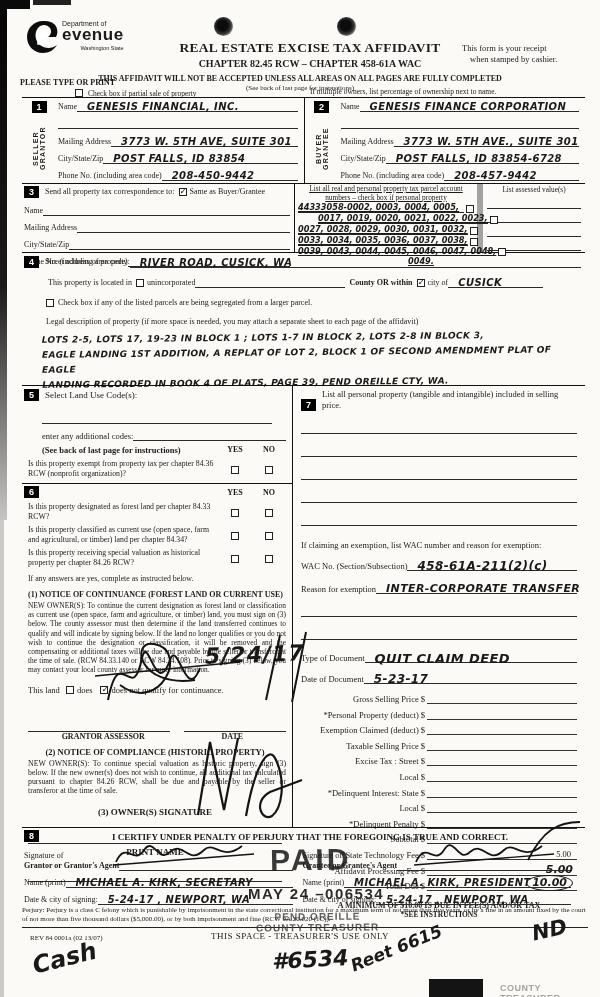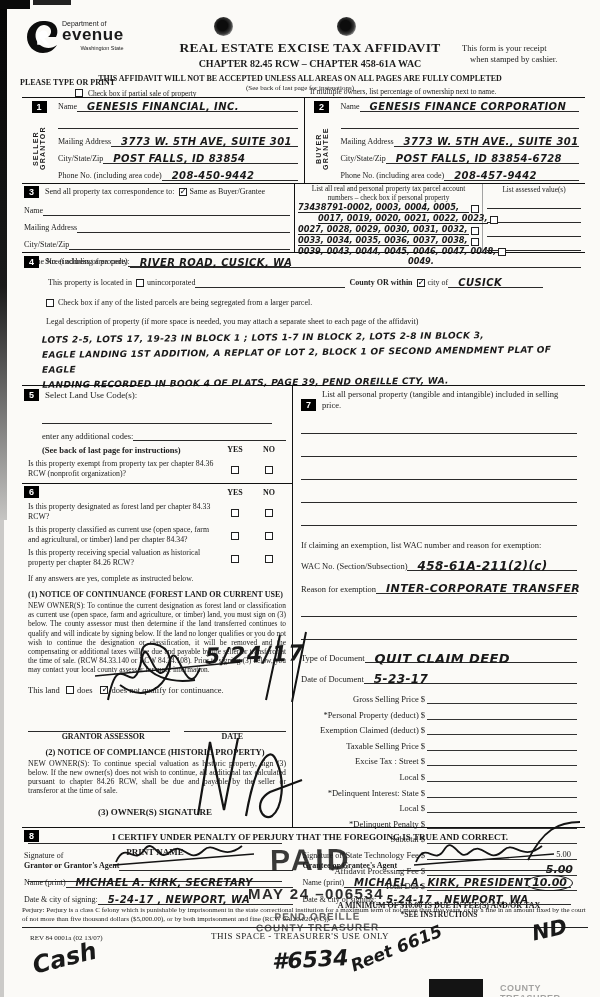--- a/index.html
+++ b/index.html
@@ -60,21 +60,21 @@
   .sec12 { top:97px; height:87px; border-top:1.5px solid #111; border-bottom:1px solid #111; display:flex; }
   .half { width:50%; display:flex; padding:3px 6px 2px 2px; }
   .half + .half { border-left:1px solid #111; }
   .side-strip { width:30px; display:flex; flex-direction:column; align-items:center; }
   .side-strip .vwrap { flex:1; display:flex; margin-top:3px; }
   .fields { flex:1; display:flex; flex-direction:column; justify-content:space-between; padding-left:4px; }
 
   .sec3 { top:184px; height:68px; display:flex; }
   .s3-left { width:272px; padding:2px 4px 0 2px; }
   .s3-right { flex:1; border-left:1px solid #111; display:flex; }
-  .parcels { width:188px; border-right:1px solid #a3a3a3; padding:1px 3px; position:relative; }
+  .parcels { width:188px; border-right:6px solid #a3a3a3; padding:1px 3px; position:relative;text-decoration:underline; }
   .assessed { flex:1; padding:2px 4px; }
   .parcel-line { display:flex; align-items:flex-end; }
   .parcel-line .hw { font-size:8.2px; letter-spacing:0; white-space:nowrap; }
   .assess-line { border-bottom:1px solid #2a2a2a; height:14px; }
 
   .sec4 { top:252px; height:133px; border-top:1px solid #111; padding:3px 4px 0 2px; }
   .legal-hw { font-size:9px; letter-spacing:.3px; line-height:15px; transform:rotate(-.6deg); margin-top:4px; }
 
   .sec567 { top:385px; height:443px; border-top:1.5px solid #111; border-bottom:1.5px solid #111; display:flex; }
   .col56 { width:271px; border-right:1px solid #111; padding:3px 6px 0 2px; }
@@ -266,21 +266,21 @@
       <div class="row" style="margin-top:6px;">
           <span class="lbl">Phone No. (including area code)</span>
           <span class="fill"></span>
         </div>
     </div>
     <div class="s3-right">
       <div class="parcels">
         <div class="small center">List all real and personal property tax parcel account</div>
         <div class="small center">numbers – check box if personal property</div>
         <div class="parcel-line">
-            <span class="hw" style="border-bottom:1px solid #222; flex:1;">73438791-0002, 0003, 0004, 0005,</span>
+            <span class="hw" style="border-bottom:1px solid #222; flex:1;">44333058-0002, 0003, 0004, 0005,</span>
             <span class="cb" style="margin-left:2px;"></span>
           </div>
         <div class="parcel-line">
             <span class="hw" style="border-bottom:1px solid #222; flex:1;margin-left:20px;">0017, 0019, 0020, 0021, 0022, 0023,</span>
             <span class="cb" style="margin-left:2px;"></span>
           </div>
         <div class="parcel-line">
             <span class="hw" style="border-bottom:1px solid #222; flex:1;">0027, 0028, 0029, 0030, 0031, 0032,</span>
             <span class="cb" style="margin-left:2px;"></span>
           </div>

